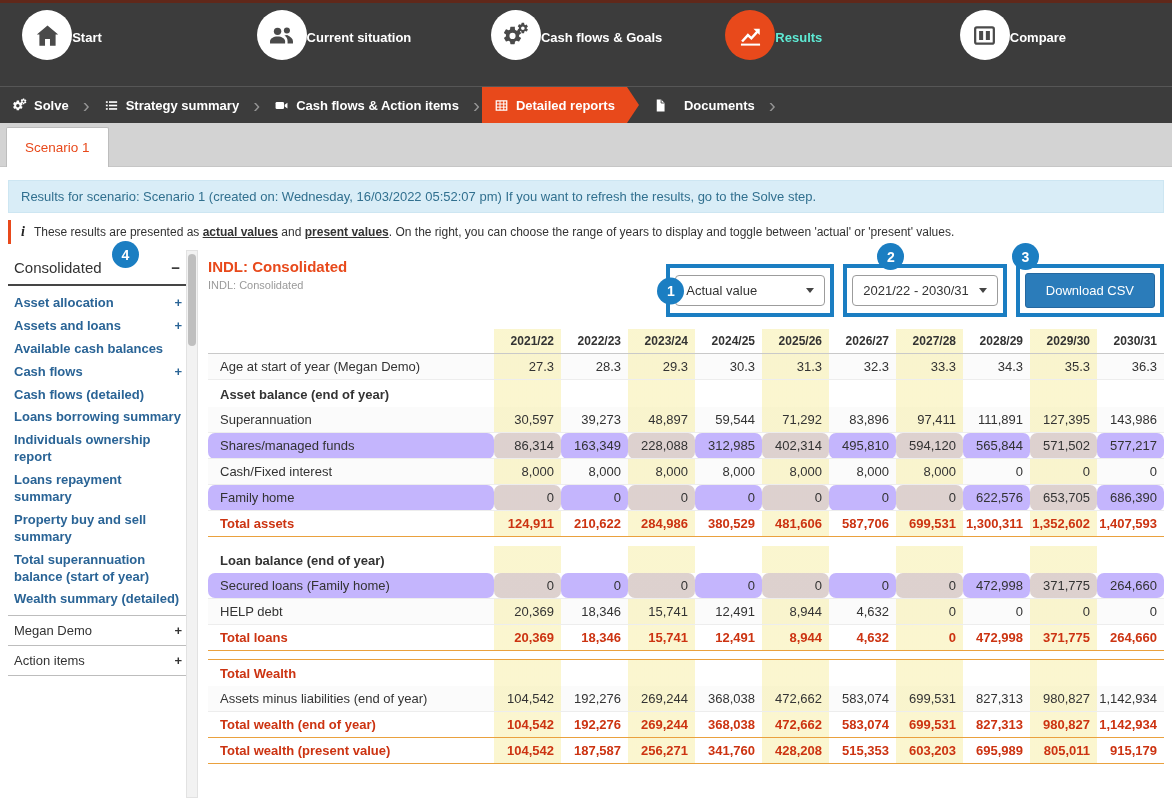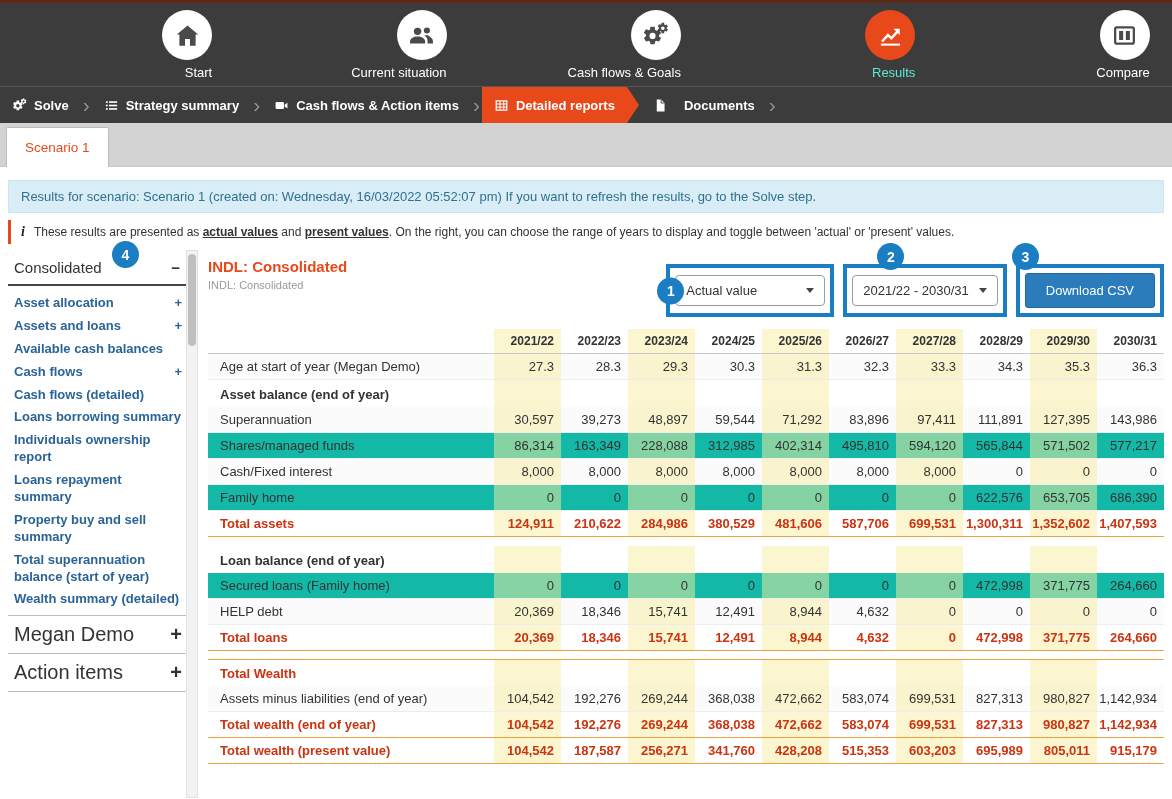--- a/index.html
+++ b/index.html
@@ -2,21 +2,21 @@
 <html><head>
 <meta charset="utf-8">
 <style>
   * { margin:0; padding:0; box-sizing:border-box; }
   body { font-family:"Liberation Sans", sans-serif; background:#fff; }
   .page { position:relative; width:1172px; height:799px; overflow:hidden; background:#fff; }
 
   
   .top-strip { height:3px; background:#60281a; }
   .topnav { height:83px; background:#3c3c3c; display:flex; justify-content:space-around; align-items:flex-start; padding-top:7px; }
-  .nav-item { display:flex; flex-direction:column; align-items:flex-end; width:190px; cursor:pointer; }
+  .nav-item { display:flex; flex-direction:row; align-items:center; width:190px; cursor:pointer;font-weight:bold; }
   .nav-circle { width:50px; height:50px; border-radius:50%; background:#fff; color:#4a4a4a; display:flex; align-items:center; justify-content:center; }
   .nav-circle svg { width:27px; height:27px; display:block; }
   .nav-label { margin-top:5px; font-size:13px; color:#fff; }
   .nav-item.active .nav-circle { background:#e8491b; color:#fff; }
   .nav-item.active .nav-label { color:#5eead4; }
 
   
   .crumbbar { height:37px; background:#3c3c3c; border-top:1px solid #565656; display:flex; align-items:stretch; }
   .crumb { position:relative; display:flex; align-items:center; gap:7px; padding:0 12px; color:#fff; font-size:13px; font-weight:bold; cursor:pointer; white-space:nowrap; }
   .crumb-icon svg { width:15px; height:15px; display:block; }
@@ -37,21 +37,21 @@
   .u { font-weight:bold; text-decoration:underline; }
 
   
   .body { display:flex; align-items:flex-start; margin-top:6px; padding:0 6px 0 8px; }
   .sidebar { width:178px; }
   .sb-header { display:flex; justify-content:space-between; align-items:center; font-size:15px; color:#333; padding:9px 6px 8px 6px; border-bottom:2px solid #454545; cursor:pointer; }
   .sb-toggle { font-weight:bold; }
   .sb-list { padding:6px 0 4px; }
   .sb-item { display:flex; justify-content:space-between; align-items:flex-start; gap:6px; padding:3px 4px 3px 6px; font-size:13px; font-weight:bold; color:#2a6496; line-height:1.3; cursor:pointer; }
   .sb-plus { font-weight:bold; }
-  .sb-group { display:flex; justify-content:space-between; align-items:center; padding:7px 4px 7px 6px; font-size:20px; color:#333; border-top:1px solid #bdbdbd; cursor:pointer; }
+  .sb-group { display:flex; justify-content:space-between; align-items:center; padding:7px 4px 7px 6px; font-size:13px; color:#333; border-top:1px solid #bdbdbd; cursor:pointer; }
   .sb-group:last-child { border-bottom:1px solid #bdbdbd; }
   .sb-scroll { position:relative; width:12px; height:548px; background:#f2f2f2; border:1px solid #e2e2e2; }
   .sb-thumb { position:absolute; left:1px; top:3px; width:8px; height:92px; background:#bfbfbf; border-radius:4px; }
 
   
   .content { flex:1; padding:8px 2px 0 10px; min-width:0; }
   .content-head { display:flex; justify-content:space-between; align-items:flex-start; }
   .title { font-size:15px; font-weight:bold; color:#e8491b; }
   .subtitle { font-size:11px; color:#9a9a9a; margin-top:4px; }
   .controls { display:flex; gap:9px; margin-top:6px; }
@@ -70,21 +70,21 @@
   .c4 { left:112px; top:241px; }
 
   
   .report-table { border-collapse:collapse; width:100%; margin-top:12px; table-layout:fixed; }
   .report-table th.label-col { width:286px; border-bottom:1px solid #c9c9c9; }
   th.year { font-size:12px; font-weight:bold; color:#333; text-align:right; padding:5px 7px 5px 0; border-bottom:1px solid #c9c9c9; }
   .report-table td { font-size:13px; color:#333; padding:5px 7px 5px 0; text-align:right; white-space:nowrap; overflow:hidden; }
   td.cell-label { text-align:left; padding-left:12px; padding-right:2px; }
   tr.row-data td { border-bottom:1px solid #ededed; }
   tr.shade-w td { background-color:#fbfbfb; }
-  tr.shade-g td { background-color:#14b8a6; }
+  tr.shade-g td { background-color:#c4b5fd;border-radius:7px; }
   .stripe { background-image:linear-gradient(rgba(246,237,160,.5), rgba(246,237,160,.5)); }
   tr.row-section td { font-weight:bold; padding-top:7px; padding-bottom:5px; }
   tr.row-section-red td { font-weight:bold; color:#cc3311; border-top:1px solid #eaa13e; padding-top:6px; }
   tr.row-total td { font-weight:bold; color:#cc3311; border-top:1px solid #eaa13e; border-bottom:1px solid #eaa13e; }
   tr.row-spacer td { height:9px; padding:0; border:none; background:#fff; }
 </style>
 </head>
 <body>
 
 <div class="page">

